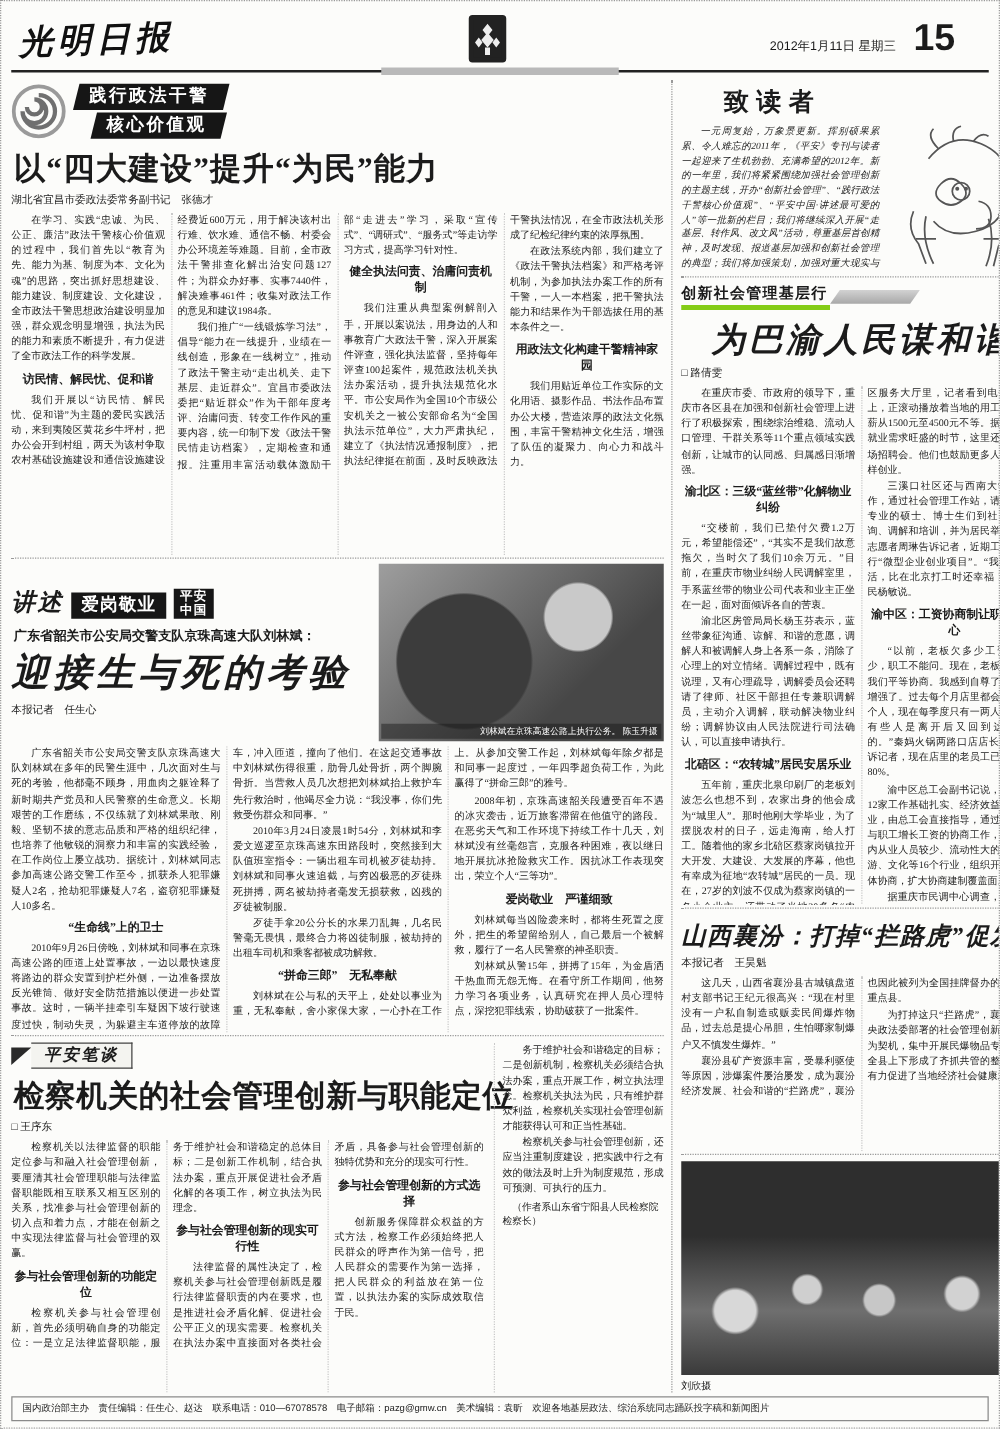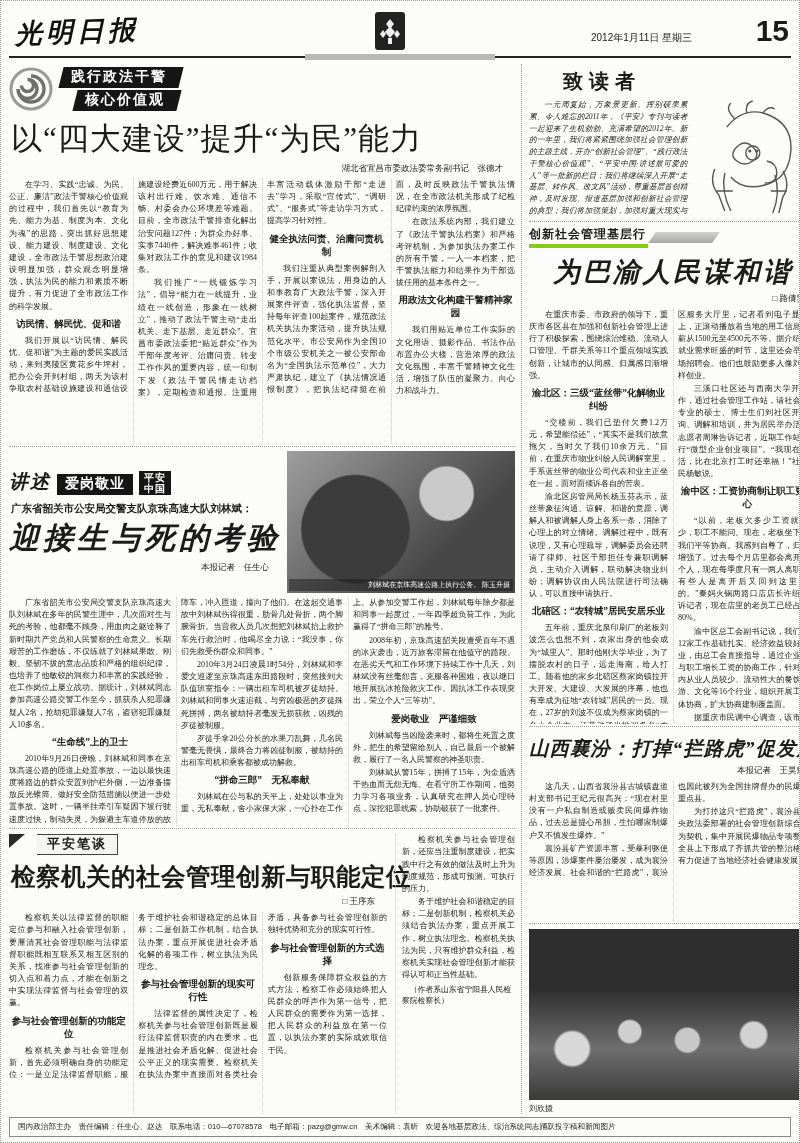--- a/index.html
+++ b/index.html
@@ -10,78 +10,78 @@
     font-family:"Liberation Serif","DejaVu Serif",serif; color:#1b1b1b;
     display:flex; flex-direction:column;
   }
   
   .header { position:relative; height:52px; border-bottom:2px solid #222; display:flex; align-items:center; }
   .masthead { font-size:27px; font-weight:bold; font-style:italic; letter-spacing:4px;
     transform:rotate(-2deg); width:180px; padding-left:6px; color:#111; }
   .head-center { flex:1; display:flex; align-items:center; justify-content:center; gap:14px; }
   .emblem { width:30px; height:38px; background:#222; border-radius:3px; display:flex; align-items:center; justify-content:center; }
   .section-title { font-size:36px; font-weight:bold; letter-spacing:26px; padding-left:10px; }
-  .head-right { width:200px; text-align:right; display:flex; align-items:baseline; justify-content:space-between; gap:14px; padding-right:2px; }
+  .head-right { width:200px; text-align:right; display:flex; align-items:baseline; justify-content:center; gap:14px; padding-right:2px; }
   .page-date { font-size:10px; font-family:"Liberation Sans",sans-serif; }
   .page-number { font-size:30px; font-weight:bold; font-family:"Liberation Sans",sans-serif; }
   .gray-bar { position:absolute; left:50%; transform:translateX(-50%); bottom:-4px; width:190px; height:6px; background:#b9b9b9; }
   
   .main { display:flex; gap:6px; height:1056px; padding-top:6px; }
   .col-left { width:524px; display:flex; flex-direction:column; }
   .col-right { flex:1; border-left:1px dotted #999; padding-left:7px; display:flex; flex-direction:column; }
   
   .para { font-size:8px; line-height:1.52; text-indent:2em; text-align:justify; margin-bottom:1px; }
   .subhead { font-size:9.5px; font-weight:bold; text-align:center; margin:5px 0 4px; }
   .flow { column-gap:10px; column-rule:1px dotted #c9c9c9; overflow:hidden; flex:1; }
   .cols2 { column-count:2; } .cols3 { column-count:3; } .cols4 { column-count:4; }
-  .byline { font-size:8.5px; text-align:right; padding:3px 12px 4px 0;font-family:Liberation Serif, serif; }
+  .byline { font-size:8.5px; text-align:left; padding:3px 12px 4px 0;font-family:Liberation Serif, serif; }
   
   .block-lead { height:386px; display:flex; flex-direction:column; }
   .badge-row { display:flex; align-items:center; gap:8px; height:50px; }
   .swirl { width:44px; height:44px; }
   .badge-stack { display:flex; flex-direction:column; gap:2px; align-items:flex-start; }
   .badge-box { background:#161616; color:#fff; font-weight:bold; font-size:14px; letter-spacing:2px;
     padding:1px 14px 2px 10px; transform:skewX(-14deg); }
   .badge-box > span { display:inline-block; transform:skewX(14deg); }
-  .lead-headline { font-size:31px; font-weight:normal; letter-spacing:1px; padding:4px 0 0 2px; white-space:nowrap; }
+  .lead-headline { font-size:25px; font-weight:bold; letter-spacing:1px; padding:4px 0 0 2px; white-space:nowrap; }
   
   .block-reader { height:158px; border-bottom:1px dotted #999; padding-bottom:4px; display:flex; flex-direction:column; }
   .reader-title { font-size:20px; font-weight:bold; letter-spacing:6px; text-align:left; padding:4px 0 4px 34px; }
   .reader-body { display:flex; flex:1; overflow:hidden; }
   .reader-text { width:55%; font-size:7.6px; line-height:1.55; font-style:italic; text-align:justify; text-indent:2em; }
   .reader-art { flex:1; position:relative; }
   
   .block-bayu { height:502px; display:flex; flex-direction:column; padding-top:4px; }
   .kicker-row { display:flex; align-items:center; gap:4px; }
   .kicker { font-size:12px; font-weight:bold; letter-spacing:1px; border-bottom:4px solid #84cc16; padding:0 2px 1px 0; }
   .slash { width:64px; height:11px; background:linear-gradient(#d2d2d2,#a8a8a8); transform:skewX(-35deg); }
   .bayu-headline { font-size:27px; font-weight:bold; font-style:italic; letter-spacing:3px; text-align:center; padding:6px 0 0; }
   
   .block-story { height:386px; border-top:1px dotted #999; margin-top:2px; padding-top:4px; display:flex; flex-direction:column; }
-  .story-top { display:flex; gap:6px; height:142px; }
+  .story-top { display:flex; gap:22px; height:142px; }
   .story-head-left { flex:1; display:flex; flex-direction:column; }
   .tell-row { display:flex; align-items:flex-end; gap:6px; height:44px; }
   .tell-word { font-size:19px; font-weight:bold; font-style:italic; letter-spacing:2px; }
   .tell-box { background:#161616; color:#fff; font-weight:bold; font-size:14px; padding:1px 8px 2px; letter-spacing:1px; }
   .tell-box.small { font-size:10px; line-height:1.1; padding:1px 5px; }
   .story-kicker { font-size:10.5px; font-weight:bold; padding:7px 0 0 2px; }
   .story-headline { font-size:30px; font-weight:bold; font-style:italic; letter-spacing:4px; padding-top:2px; white-space:nowrap; }
   .story-photo { width:228px; position:relative; background:
      radial-gradient(circle at 70% 30%, #c9c9c9 0 14%, transparent 15%),
      radial-gradient(circle at 30% 55%, #3c3c3c 0 30%, transparent 31%),
      linear-gradient(135deg,#9e9e9e,#474747 70%); }
   .photo-cap-overlay { position:absolute; bottom:2px; right:2px; left:2px; text-align:right;
      color:#fff; font-size:7px; background:rgba(20,20,20,.45); padding:1px 3px; }
   
   .block-shanxi { height:200px; border-top:1px dotted #999; margin-top:2px; padding-top:4px; display:flex; flex-direction:column; }
   .shanxi-headline { font-size:19.5px; font-weight:bold; font-style:italic; letter-spacing:1px; text-align:center; padding-top:4px; white-space:nowrap; }
   
   .block-essay { height:290px; border-top:1px dotted #999; margin-top:2px; padding-top:5px; display:flex; gap:8px; }
   .essay-main { width:378px; display:flex; flex-direction:column; }
-  .essay-kicker-row { display:flex; align-items:flex-start; gap:12px; }
+  .essay-kicker-row { display:flex; align-items:center; gap:0;font-style:italic; }
   .corner { width:0; height:0; border-top:14px solid #2a2a2a; border-right:16px solid transparent; }
   .essay-kicker { font-size:13px; font-weight:bold; letter-spacing:2px; border:1px solid #444; border-left:none;
      padding:0 10px 1px; background:#f4f4f0; }
   .essay-headline { font-size:24.5px; font-weight:bold; letter-spacing:0.5px; padding:5px 0 0 2px; white-space:nowrap; }
   .essay-side { flex:1; overflow:hidden; border-left:1px dotted #c9c9c9; padding-left:6px; }
   .author-note { font-size:7.8px; margin-top:3px; text-indent:1em; }
   
   .block-photo { height:196px; border-top:1px dotted #999; margin-top:2px; padding-top:5px; display:flex; flex-direction:column; }
   .big-photo { flex:1; background:
      radial-gradient(circle at 15% 70%, #d8d8d8 0 6%, transparent 7%),
@@ -199,22 +199,22 @@
               <h4 class="subhead">参与社会管理创新的功能定位</h4>
               <p class="para">检察机关参与社会管理创新，首先必须明确自身的功能定位：一是立足法律监督职能，服务于维护社会和谐稳定的总体目标；二是创新工作机制，结合执法办案，重点开展促进社会矛盾化解的各项工作，树立执法为民理念。</p>
               <h4 class="subhead">参与社会管理创新的现实可行性</h4>
               <p class="para">法律监督的属性决定了，检察机关参与社会管理创新既是履行法律监督职责的内在要求，也是推进社会矛盾化解、促进社会公平正义的现实需要。检察机关在执法办案中直接面对各类社会矛盾，具备参与社会管理创新的独特优势和充分的现实可行性。</p>
               <h4 class="subhead">参与社会管理创新的方式选择</h4>
               <p class="para">创新服务保障群众权益的方式方法，检察工作必须始终把人民群众的呼声作为第一信号，把人民群众的需要作为第一选择，把人民群众的利益放在第一位置，以执法办案的实际成效取信于民。</p>
             </div>
         </div>
         <div class="essay-side">
           <div>
+              <p class="para">务于维护社会和谐稳定的目标；二是创新机制，检察机关必须结合执法办案，重点开展工作，树立执法理念。检察机关执法为民，只有维护群众利益，检察机关实现社会管理创新才能获得认可和正当性基础。</p>
               <p class="para">检察机关参与社会管理创新，还应当注重制度建设，把实践中行之有效的做法及时上升为制度规范，形成可预测、可执行的压力。</p>
-              <p class="para">务于维护社会和谐稳定的目标；二是创新机制，检察机关必须结合执法办案，重点开展工作，树立执法理念。检察机关执法为民，只有维护群众利益，检察机关实现社会管理创新才能获得认可和正当性基础。</p>
             </div>
           <div class="author-note">（作者系山东省宁阳县人民检察院检察长）</div>
         </div>
       </div>
     </div>
 
     <div class="col-right">
 
       <div class="block-reader">
         <div class="reader-title">致读者</div>

